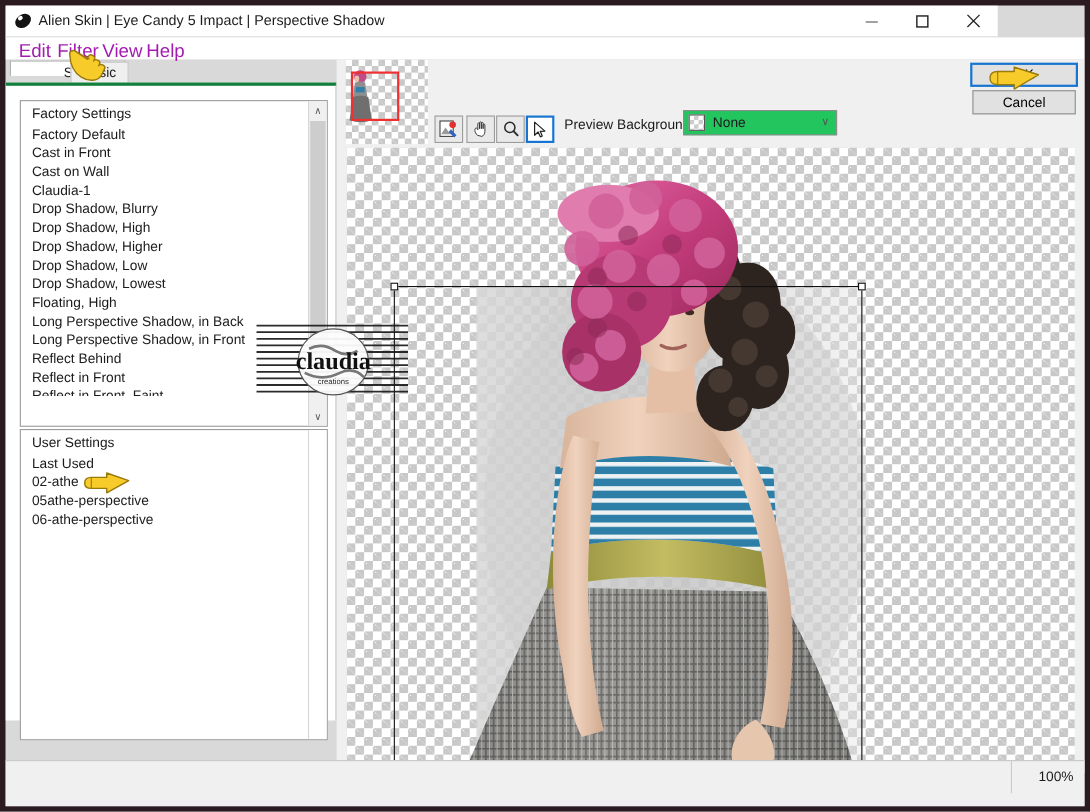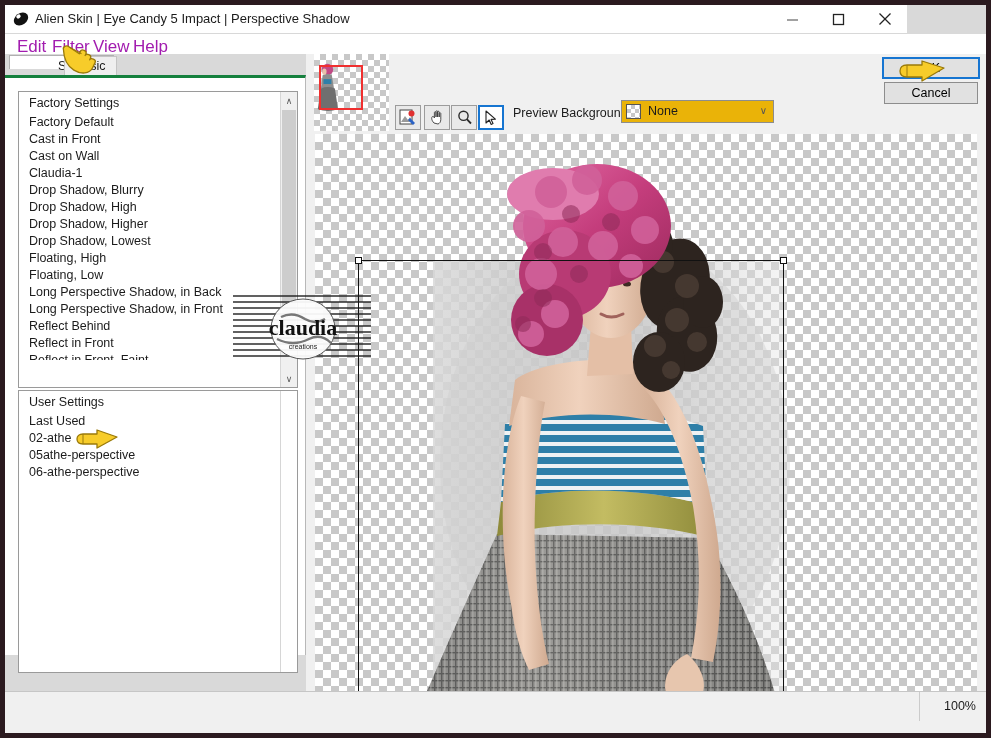--- a/index.html
+++ b/index.html
@@ -246,22 +246,22 @@
   .pb-label {
     position: absolute;
     left: 207px; top: 52px;
     font-size: 12.5px;
     color: #1b1b1b;
     white-space: nowrap;
   }
   .combo {
     position: absolute;
     left: 315px; top: 46px;
-    width: 153px; height: 23px;
-    background: #eab308;
+    width: 140px; height: 23px;
+    background: #22c55e;
     border: 1px solid #8d8d8d;
     box-sizing: border-box;
   }
   .combo .swatch {
     position: absolute;
     left: 4px; top: 3px;
     width: 15px; height: 15px;
     border: 1px solid #555;
     box-sizing: border-box;
   }
@@ -408,23 +408,23 @@
     <div class="listbox" id="factory-list">
       <div class="list-header">Factory Settings</div>
       <ul class="list-items" style="margin-top:2px;">
         <li>Factory Default</li>
         <li>Cast in Front</li>
         <li>Cast on Wall</li>
         <li>Claudia-1</li>
         <li>Drop Shadow, Blurry</li>
         <li>Drop Shadow, High</li>
         <li>Drop Shadow, Higher</li>
+        <li>Drop Shadow, Low</li>
         <li>Drop Shadow, Lowest</li>
         <li>Floating, High</li>
-        <li>Floating, Low</li>
         <li>Long Perspective Shadow, in Back</li>
         <li>Long Perspective Shadow, in Front</li>
         <li>Reflect Behind</li>
         <li>Reflect in Front</li>
         <li style="overflow:hidden;height:8px;">Reflect in Front, Faint</li>
       </ul>
       <div class="vscroll">
         <div class="arrow up">∧</div>
         <div class="thumb"></div>
         <div class="arrow down">∨</div>

